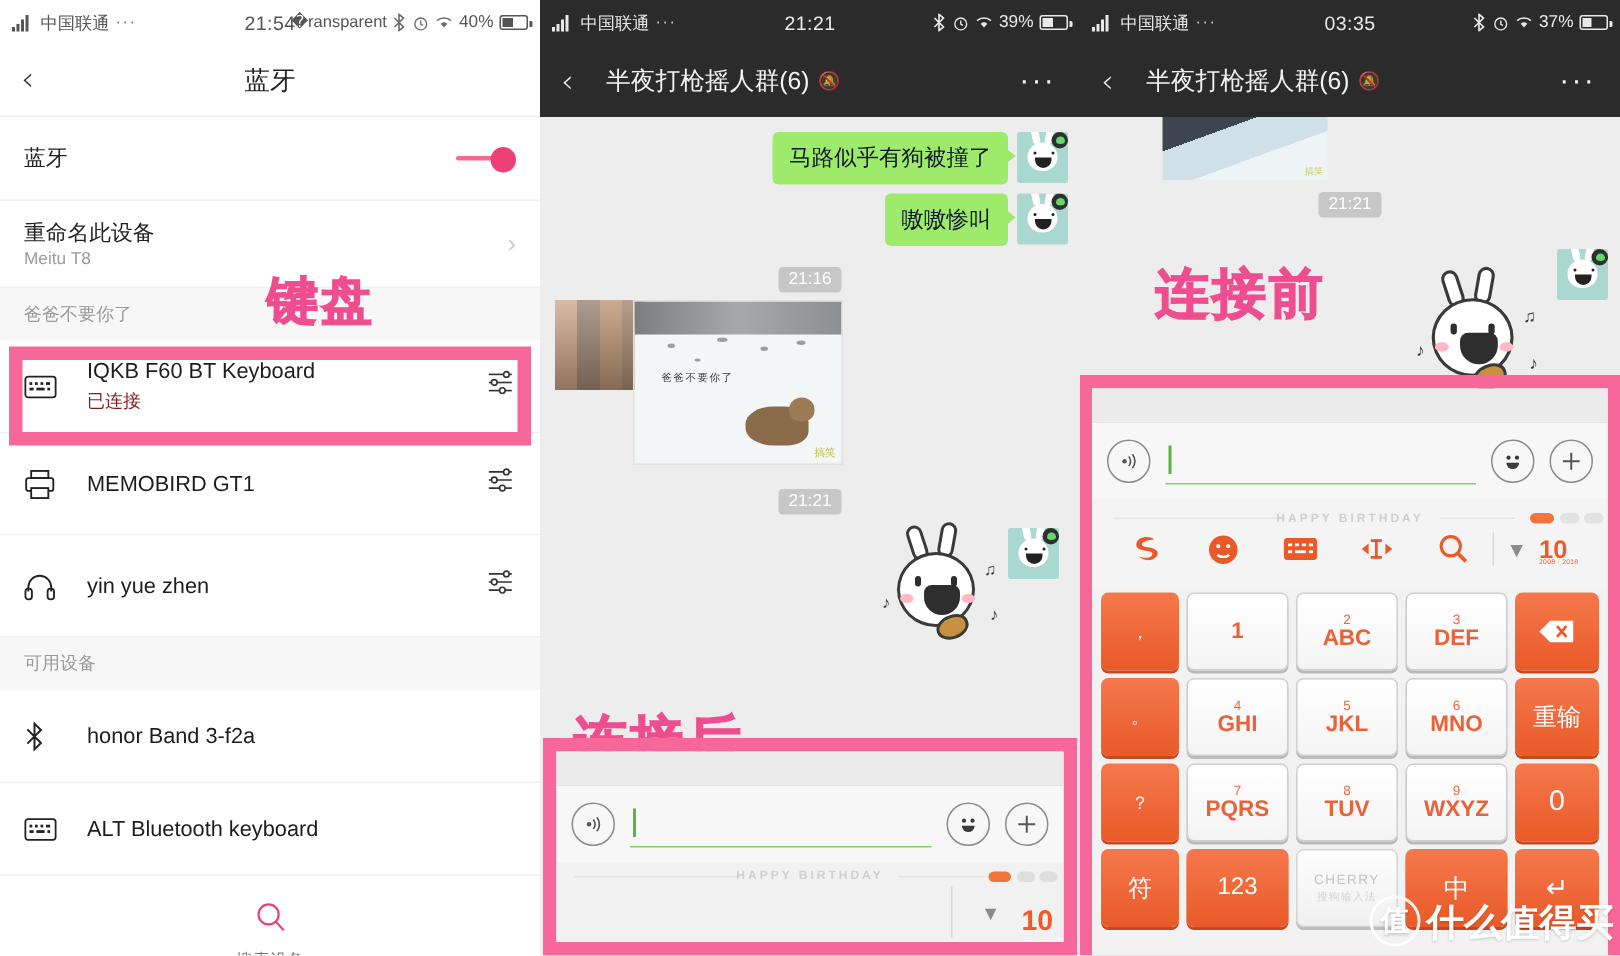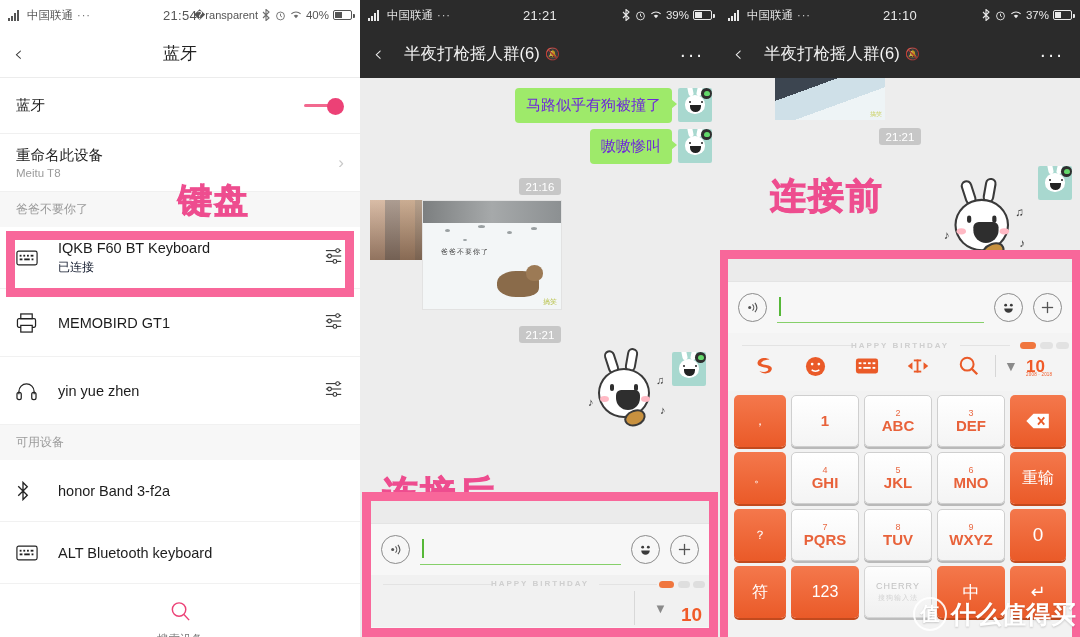--- a/index.html
+++ b/index.html
@@ -52,21 +52,21 @@
                    background:#f2698f; border-radius:2px;}
   .toggle .knob { position:absolute; right:0; top:0; width:17px; height:17px; border-radius:50%;
                   background:#ec4176; }
   .chev { color:#c9c9c9; font-size: 17px; font-weight: 300; }
   .bt-section { background:#f7f7f7; padding: 9px 16px; font-size: 12px; color:#9a9a9a; }
   .bt-dev { background:#fff; display:flex; align-items:center; min-height:62px;
             padding: 0 16px; border-bottom: 1px solid #f1f1f1; }
   .bt-dev .dico { width: 34px; display:flex; align-items:center; color:#2b2b2b;}
   .bt-dev .dtxt { flex:1; padding-left: 8px;}
   .bt-dev .dname { font-size: 14.5px; color:#1d1d1d; }
-  .bt-dev .dsub { font-size: 12px; color:#0f172a; margin-top:3px;}
+  .bt-dev .dsub { font-size: 12px; color:#7f1d1d; margin-top:3px;}
   .settings-ico { color:#333; }
   .bt-search { text-align:center; padding-top: 16px; }
   .bt-search .lbl { font-size: 11.5px; color:#7a7a7a; margin-top: 5px;}
 
   
   .anno-box { position:absolute; border: 9px solid #f8679a; pointer-events:none; }
   .anno-txt { position:absolute; color:#ee4d8f; font-weight:700; letter-spacing:2px;
               -webkit-text-stroke: 1px #ee4d8f; }
 
   
@@ -76,21 +76,21 @@
                      font-family:"DejaVu Sans", sans-serif;}
   .chat-nav .ctitle { position:absolute; left:44px; font-size:16.5px; display:flex;
                       align-items:center; gap:6px;justify-content:space-between;}
   .chat-nav .cmore { position:absolute; right:16px; font-size:20px; letter-spacing:1.5px;
                      line-height:8px;}
   .bell { font-size: 12px; opacity:.75; }
   .chat-body { background:#ededed; position:relative; height: calc(637px - 78px); }
 
   .msg { display:flex; justify-content:flex-end; align-items:flex-start;
          padding: 8px 8px 0 0; gap:0; }
-  .bubble { background:#9eea6a; color:#6d28d9; font-size:15px; padding:8px 11px;
+  .bubble { background:#9eea6a; color:#0f172a; font-size:15px; padding:8px 11px;
             border-radius:4px; position:relative; margin-right:6px; max-width: 230px;}
   .bubble::after { content:""; position:absolute; right:-5px; top:11px; width:0;height:0;
                    border-top:5px solid transparent; border-bottom:5px solid transparent;
                    border-left:6px solid #9eea6a;}
   .avatar { width: 34px; height:34px; background:#a8d8cf; position:relative; flex:none;
             border-radius:2px; overflow:hidden;}
   .avatar .rb-head { position:absolute; left:7px; top:7px; width:20px; height:19px;
                      background:#fff; border-radius:50% 50% 48% 48%;}
   .avatar .rb-ear { position:absolute; top:-2px; width:5px; height:10px; background:#fff;
                     border-radius:3px;}
@@ -547,21 +547,21 @@
     <div class="sb-left">
       <span class="sig">
           <i></i>
           <i></i>
           <i></i>
           <i></i>
         </span>
       <span>中国联通</span>
       <span class="sb-dots">···</span>
     </div>
-    <div class="sb-center">21:10</div>
+    <div class="sb-center">03:35</div>
     <div class="sb-right">
       <svg width="9" height="12" viewBox="0 0 9 12">
           <path d="M1 3l6 6-3 2.5V.5l3 2.5-6 6" fill="none" stroke="#e9e9e9" stroke-width="1.1"></path>
         </svg>
       <svg width="11" height="11" viewBox="0 0 12 12">
           <circle cx="6" cy="6.5" r="4.3" fill="none" stroke="#e9e9e9" stroke-width="1"></circle>
           <path d="M6 4v2.6l1.6 1" stroke="#e9e9e9" stroke-width="1" fill="none"></path>
         </svg>
       <svg width="12" height="10" viewBox="0 0 14 11">
           <path d="M7 9.4l-2.6-3a4 4 0 015.2 0z" fill="#e9e9e9"></path>

